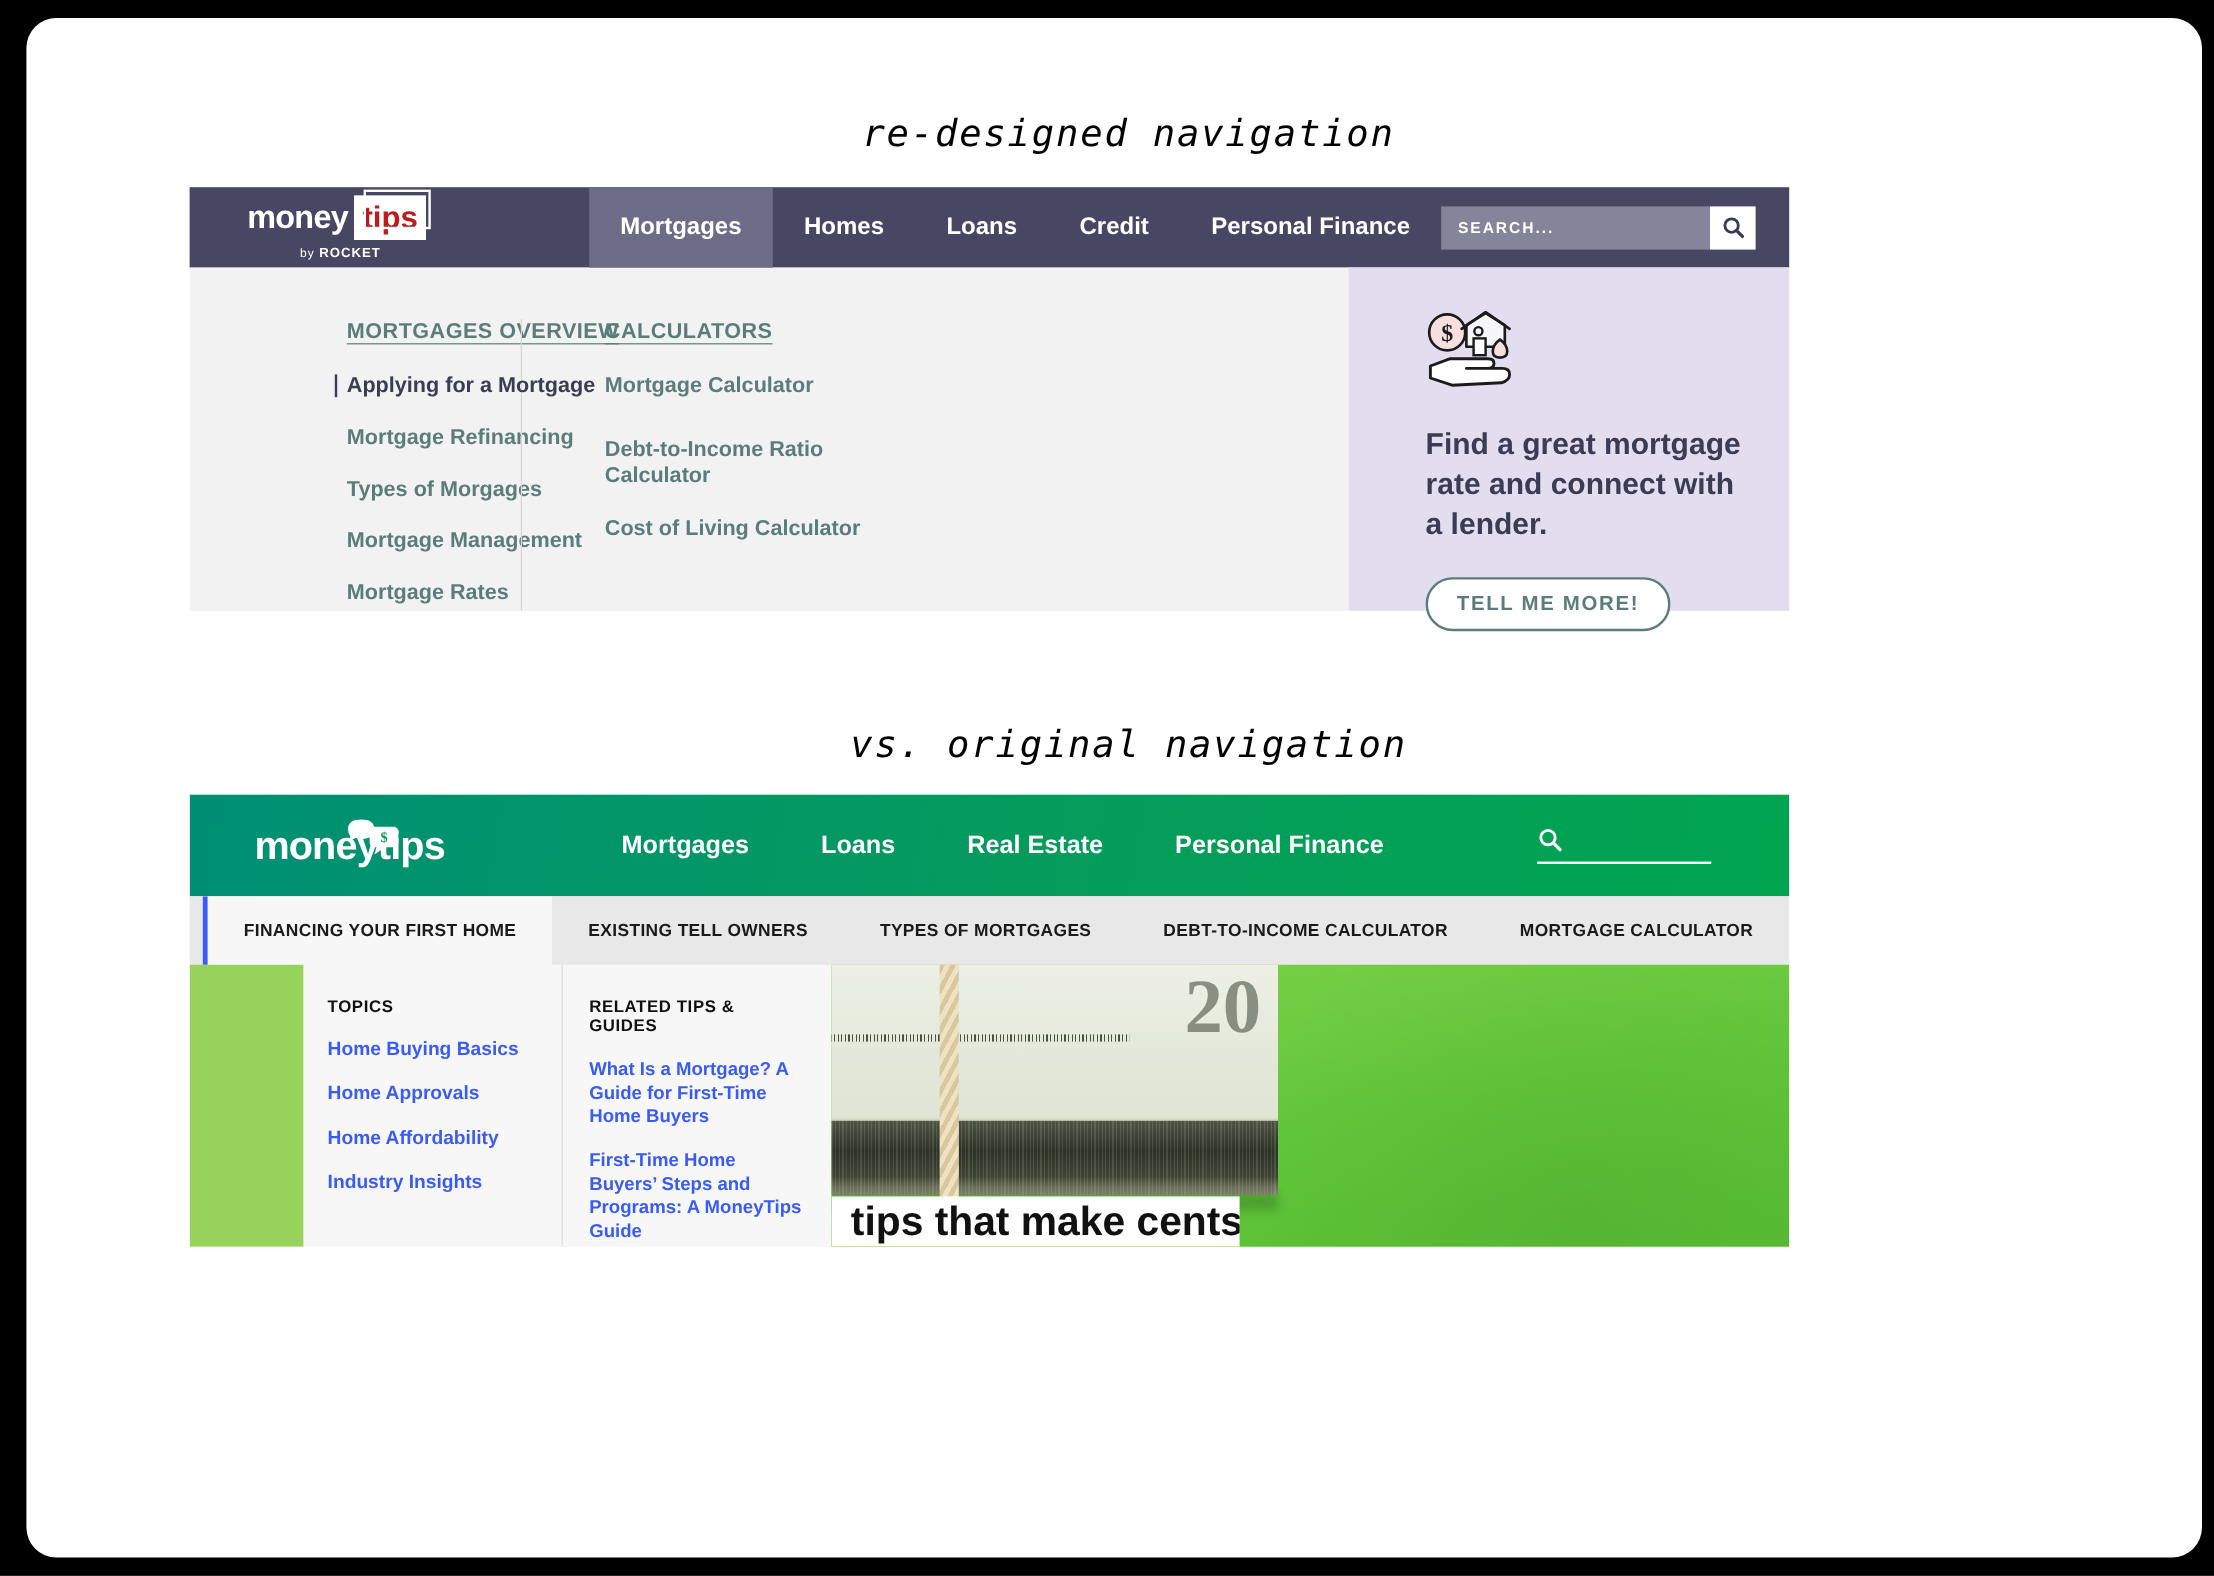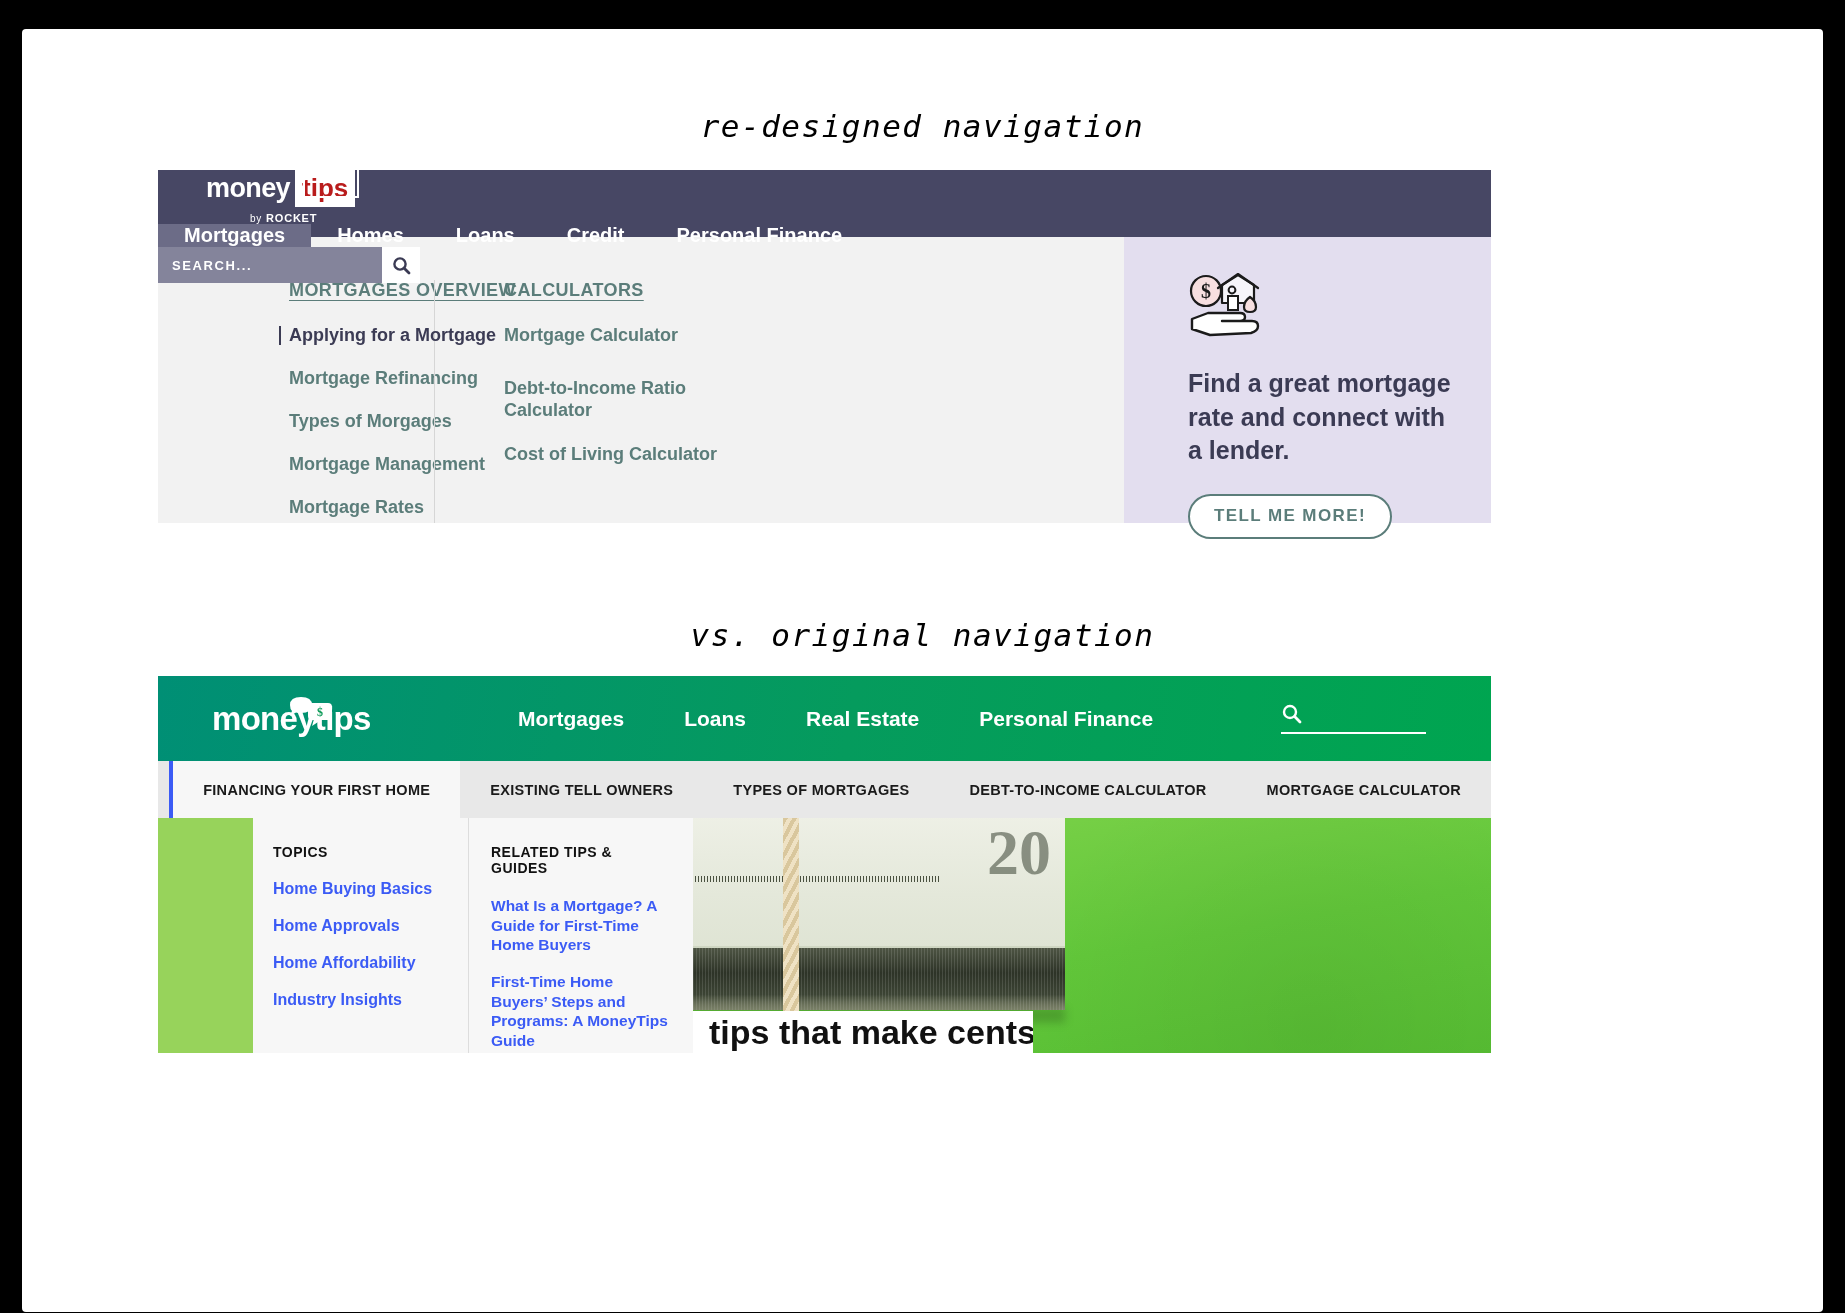--- a/index.html
+++ b/index.html
@@ -9,26 +9,27 @@
   }
   body {
     width: 1845px;
     height: 1313px;
     font-family: "Liberation Sans", sans-serif;
     overflow: hidden;
   }
   .frame {
     position: absolute;
     left: 22px;
-    top: 29px;
+    top: 15px;
     width: 1801px;
     height: 1283px;
     background: #ffffff;
-    border-radius: 4px;
+    border-radius: 25px;
     overflow: hidden;
+    padding-left: 12px;
   }
 
   
   .caption {
     position: absolute;
     width: 100%;
     text-align: center;
     font-family: "DejaVu Sans Mono", "Liberation Mono", monospace;
     font-style: italic;
     font-size: 31px;
@@ -45,21 +46,20 @@
     left: 136px;
     top: 141px;
     width: 1333px;
     height: 353px;
   }
   .new-bar {
     display: flex;
     align-items: stretch;
     height: 67px;
     background: #474764;
-    flex-direction: column;
   }
   .brand {
     width: 348px;
     display: flex;
     flex-direction: column;
     justify-content: center;
     padding-left: 48px;
     box-sizing: border-box;
   }
   .brand-row {

